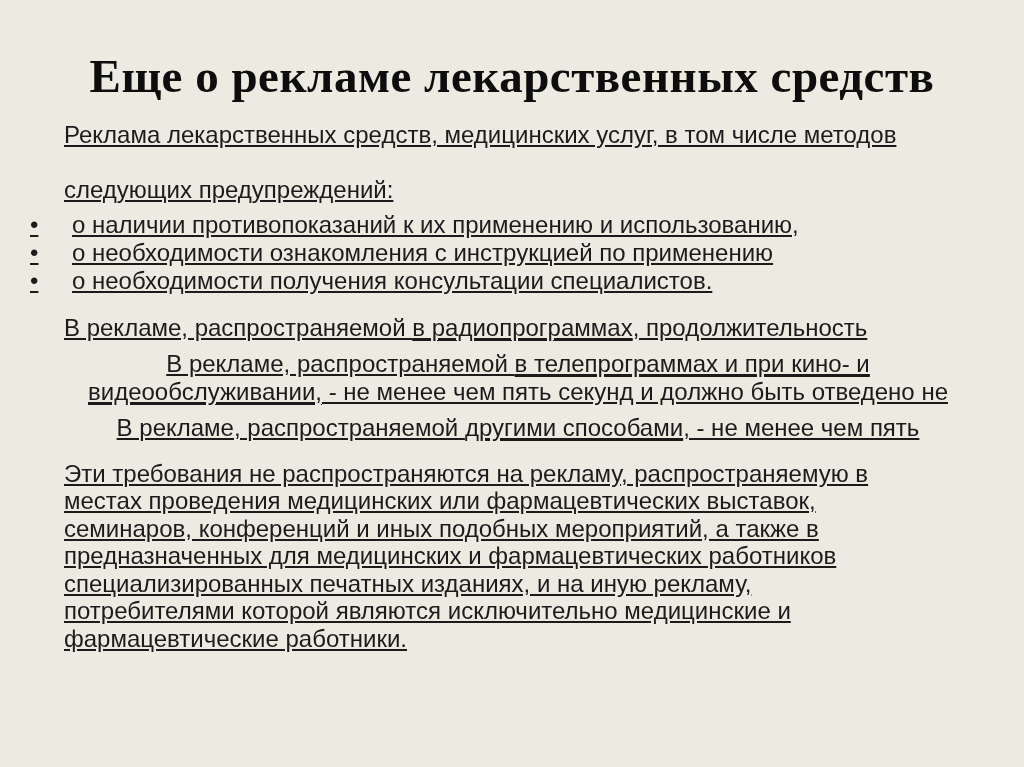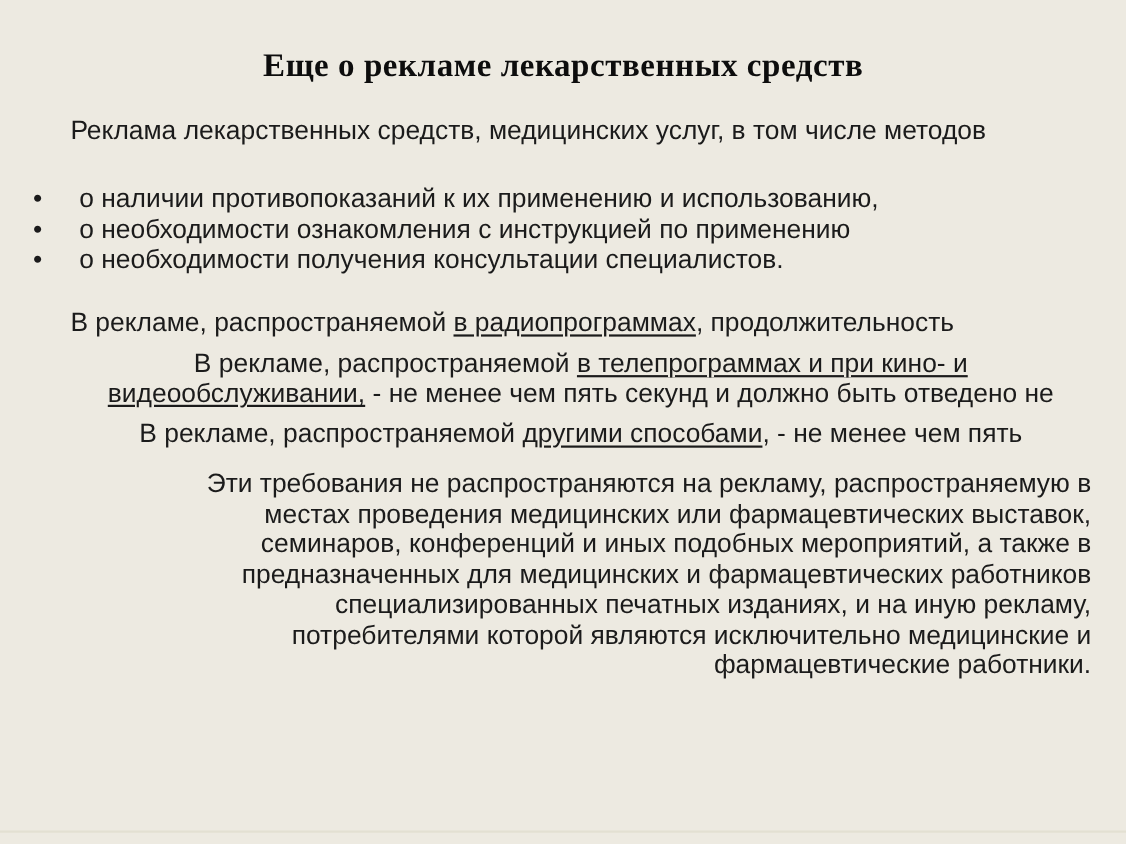--- a/index.html
+++ b/index.html
@@ -5,58 +5,59 @@
   html, body { margin: 0; padding: 0; }
   body {
     width: 1024px; height: 767px;
     background: #EDEAE1;
     font-family: "Liberation Sans", "DejaVu Sans", sans-serif;
     color: #1b1b1b;
     overflow: hidden;
   }
   .slide { position: relative; width: 1024px; height: 767px; }
   .title {
-    margin: 0;
+    margin: 16px;
     padding-top: 34px;
     text-align: center;
     font-family: "Liberation Serif", "DejaVu Serif", serif;
     font-weight: 700;
-    font-size: 30px;
+    font-size: 47px;
     line-height: 52px;
     color: #0d0d0d;
     letter-spacing: 0.5px;
   }
   .content {
-    padding: 0 32px 0 64px;
+    padding: 0 52px 0 64px;
     font-size: 24px;
     line-height: 27.5px;
+    text-decoration: underline;
   }
   .para { margin: 0; }
   .intro { margin-top: 19px; }
   .bullets { margin-top: 7px; }
   .bullet { display: flex; line-height: 28px; margin-left: -34px; }
   .marker { flex: 0 0 42px; text-align: left; }
   .btext { flex: 1 1 auto; }
-  .rules { margin-top: 29px; }
+  .rules { margin-top: 19px; }
   .rule + .rule { margin-top: 9px; text-align: center; }
-  .footer { margin: 18px 0 12px 0; text-align: right; }
+  .footer { margin: 18px 0 12px 0; text-align: left; }
   .u { text-decoration: underline; text-underline-offset: 3px; text-decoration-thickness: 1.5px; }
   .bottom-line {
     position: absolute; left: 0; right: 0; top: 755px; height: 2px;
     background: #e3e0d2;
   }
 </style>
 </head>
 <body style="background: rgb(237, 234, 225); color: rgb(27, 27, 27);">
 
 <div class="slide">
   <h1 class="title">Еще о рекламе лекарственных средств</h1>
 
   <div class="content">
-    <p class="para intro"><span>Реклама лекарственных средств, медицинских услуг, в том числе методов</span><br><br></p>
+    <p class="para intro"><span>Реклама лекарственных средств, медицинских услуг, в том числе методов</span><br><br><span>следующих предупреждений:</span></p>
 
     <div class="bullets">
       <div class="bullet">
         <span class="marker">•</span>
         <span class="btext">о наличии противопоказаний к их применению и использованию,</span>
       </div>
       <div class="bullet">
         <span class="marker">•</span>
         <span class="btext">о необходимости ознакомления с инструкцией по применению</span>
       </div>

